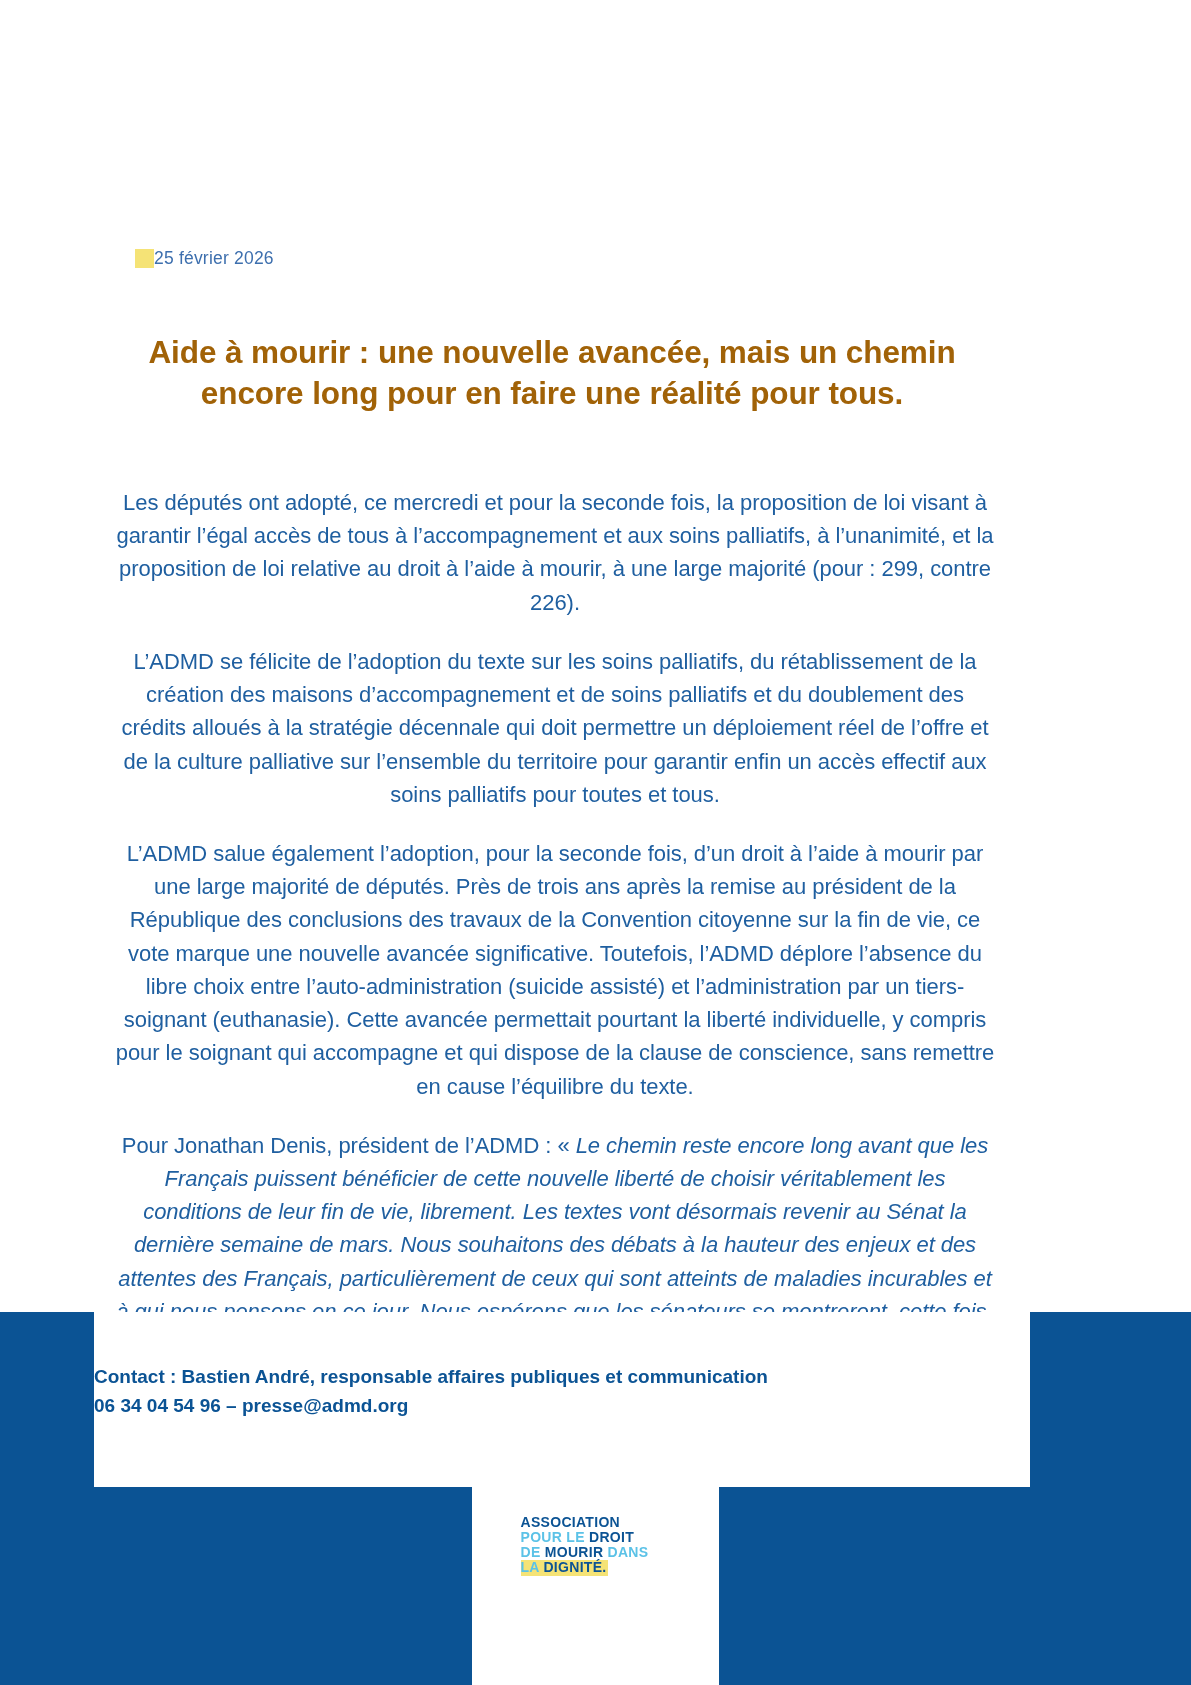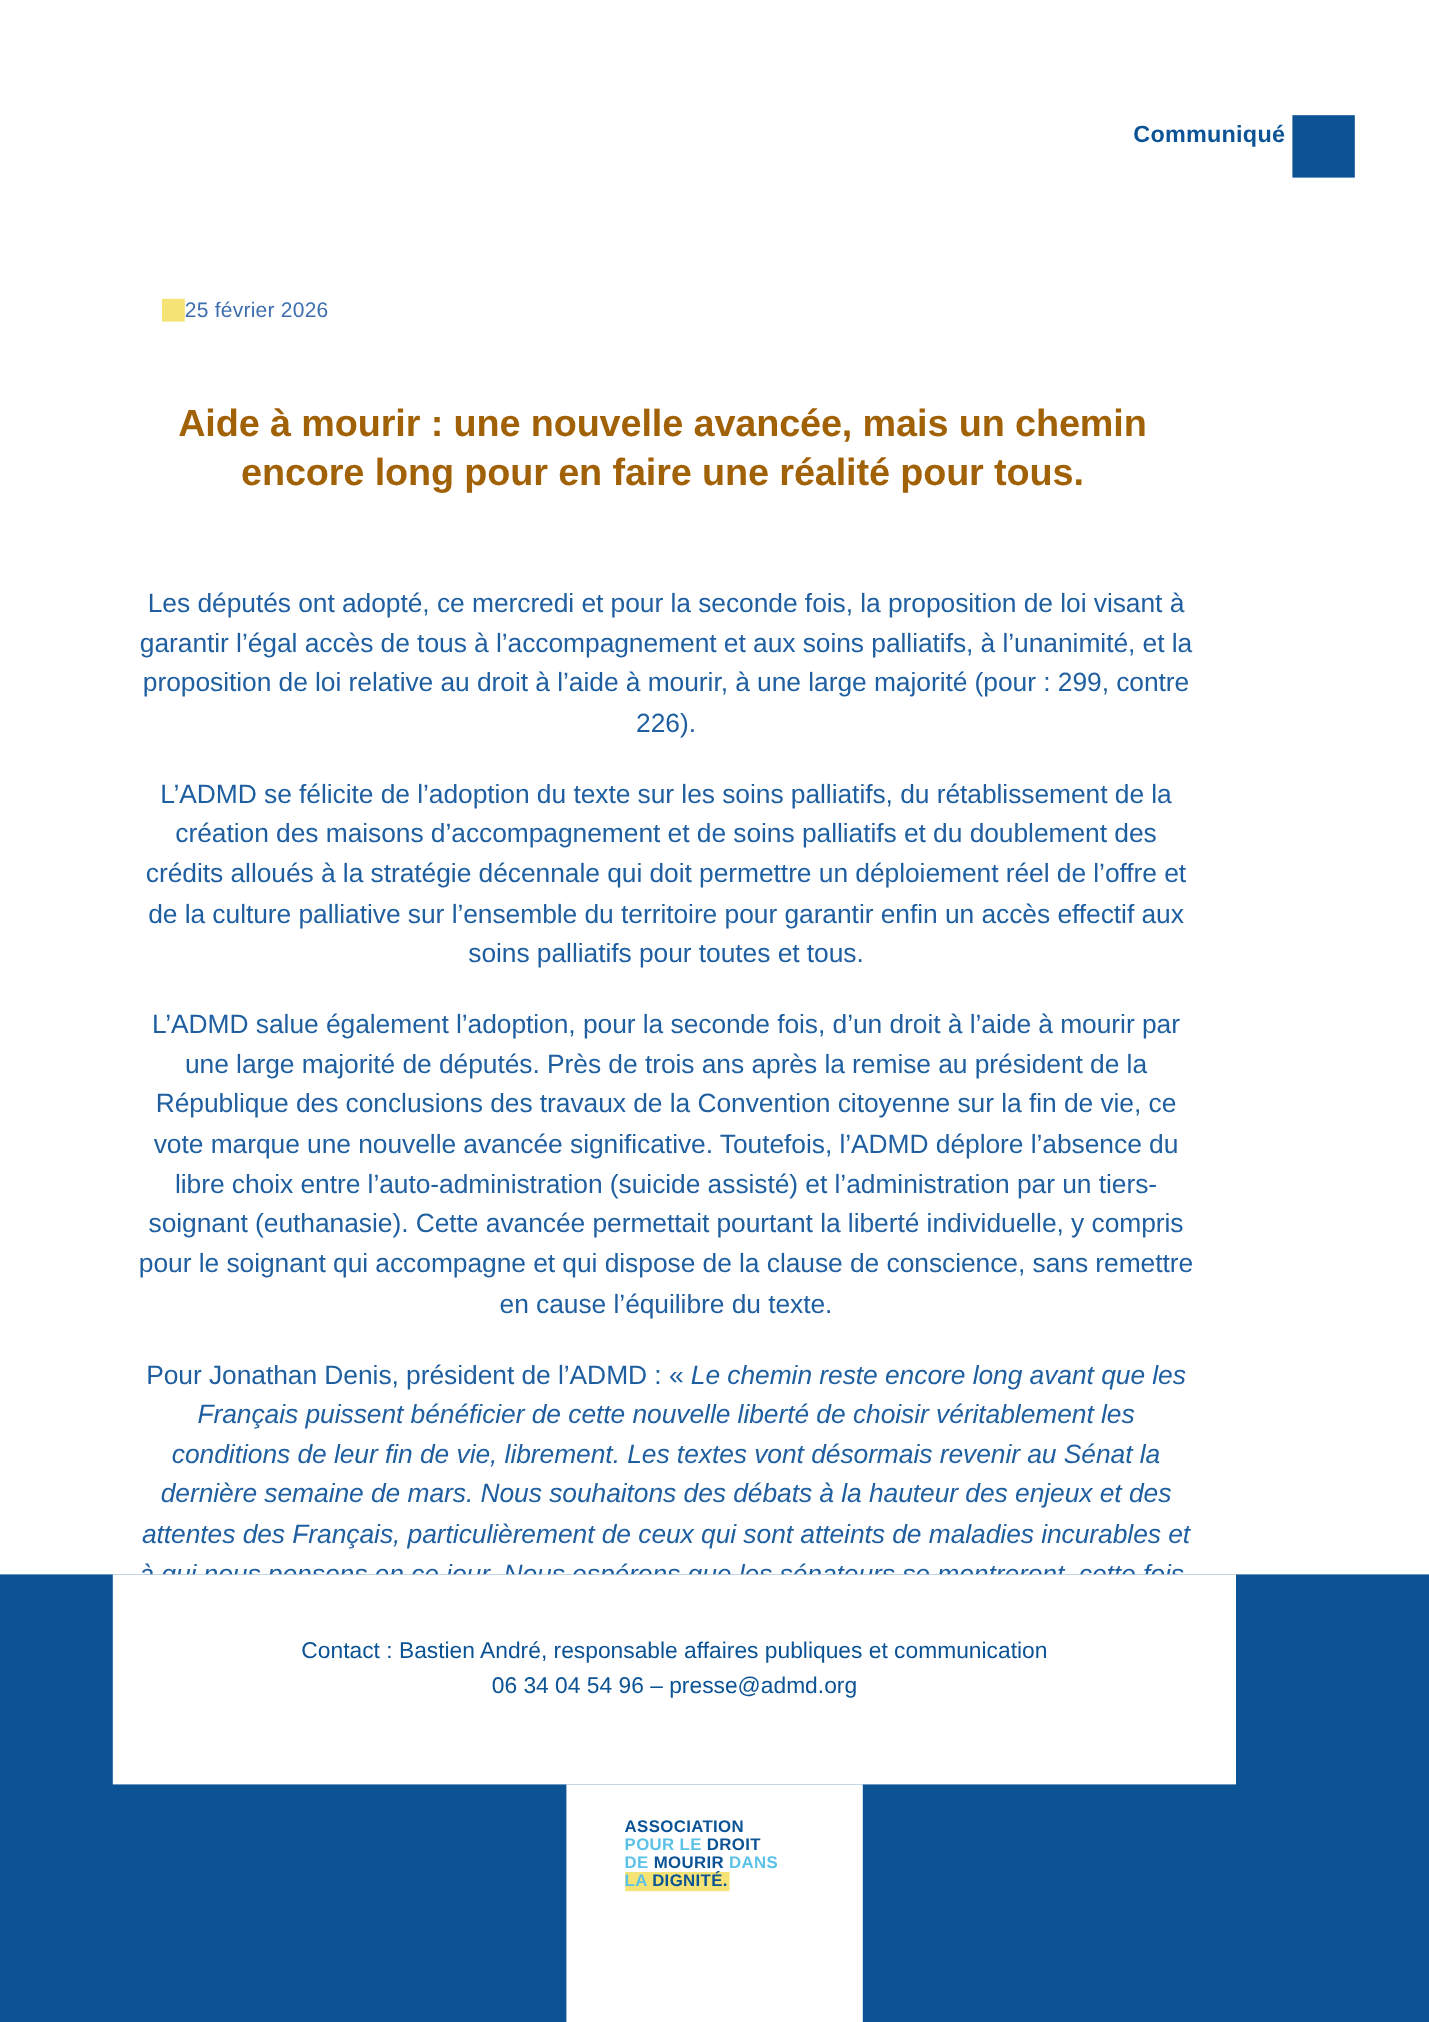--- a/index.html
+++ b/index.html
@@ -123,24 +123,23 @@
     top: 1312px;
     width: 936px;
     height: 175px;
     background: #ffffff;
   }
   .contact {
     position: absolute;
     left: 94px;
     top: 1363px;
     width: 936px;
-    text-align: center;
     color: #0b5394;
     font-size: 19px;
-    font-weight: normal;
+    font-weight: bold;
     line-height: 1.5;
     font-stretch: condensed;
   }
 
   
   .logo-card {
     position: absolute;
     left: 472px;
     top: 1487px;
     width: 247px;
@@ -168,24 +167,20 @@
     background: #f5e376;
     padding: 0 1px 1px 0;
     line-height: 1.05;
   }
 </style>
 </head>
 <body>
 
 <div class="page">
 
-  <div class="header">
-    <div class="header-label">Communiqué</div>
-    <div class="header-square"></div>
-  </div>
 
   <div class="date-row">
     <span class="date-bullet"></span>
     <span class="date-text">25 février 2026</span>
   </div>
 
   <h1 class="title">Aide à mourir : une nouvelle avancée, mais un chemin encore long pour en faire une réalité pour tous.</h1>
 
   <div class="body-col">
     <p class="para">Les députés ont adopté, ce mercredi et pour la seconde fois, la proposition de loi visant à garantir l’égal accès de tous à l’accompagnement et aux soins palliatifs, à l’unanimité, et la proposition de loi relative au droit à l’aide à mourir, à une large majorité (pour : 299, contre 226).</p>

